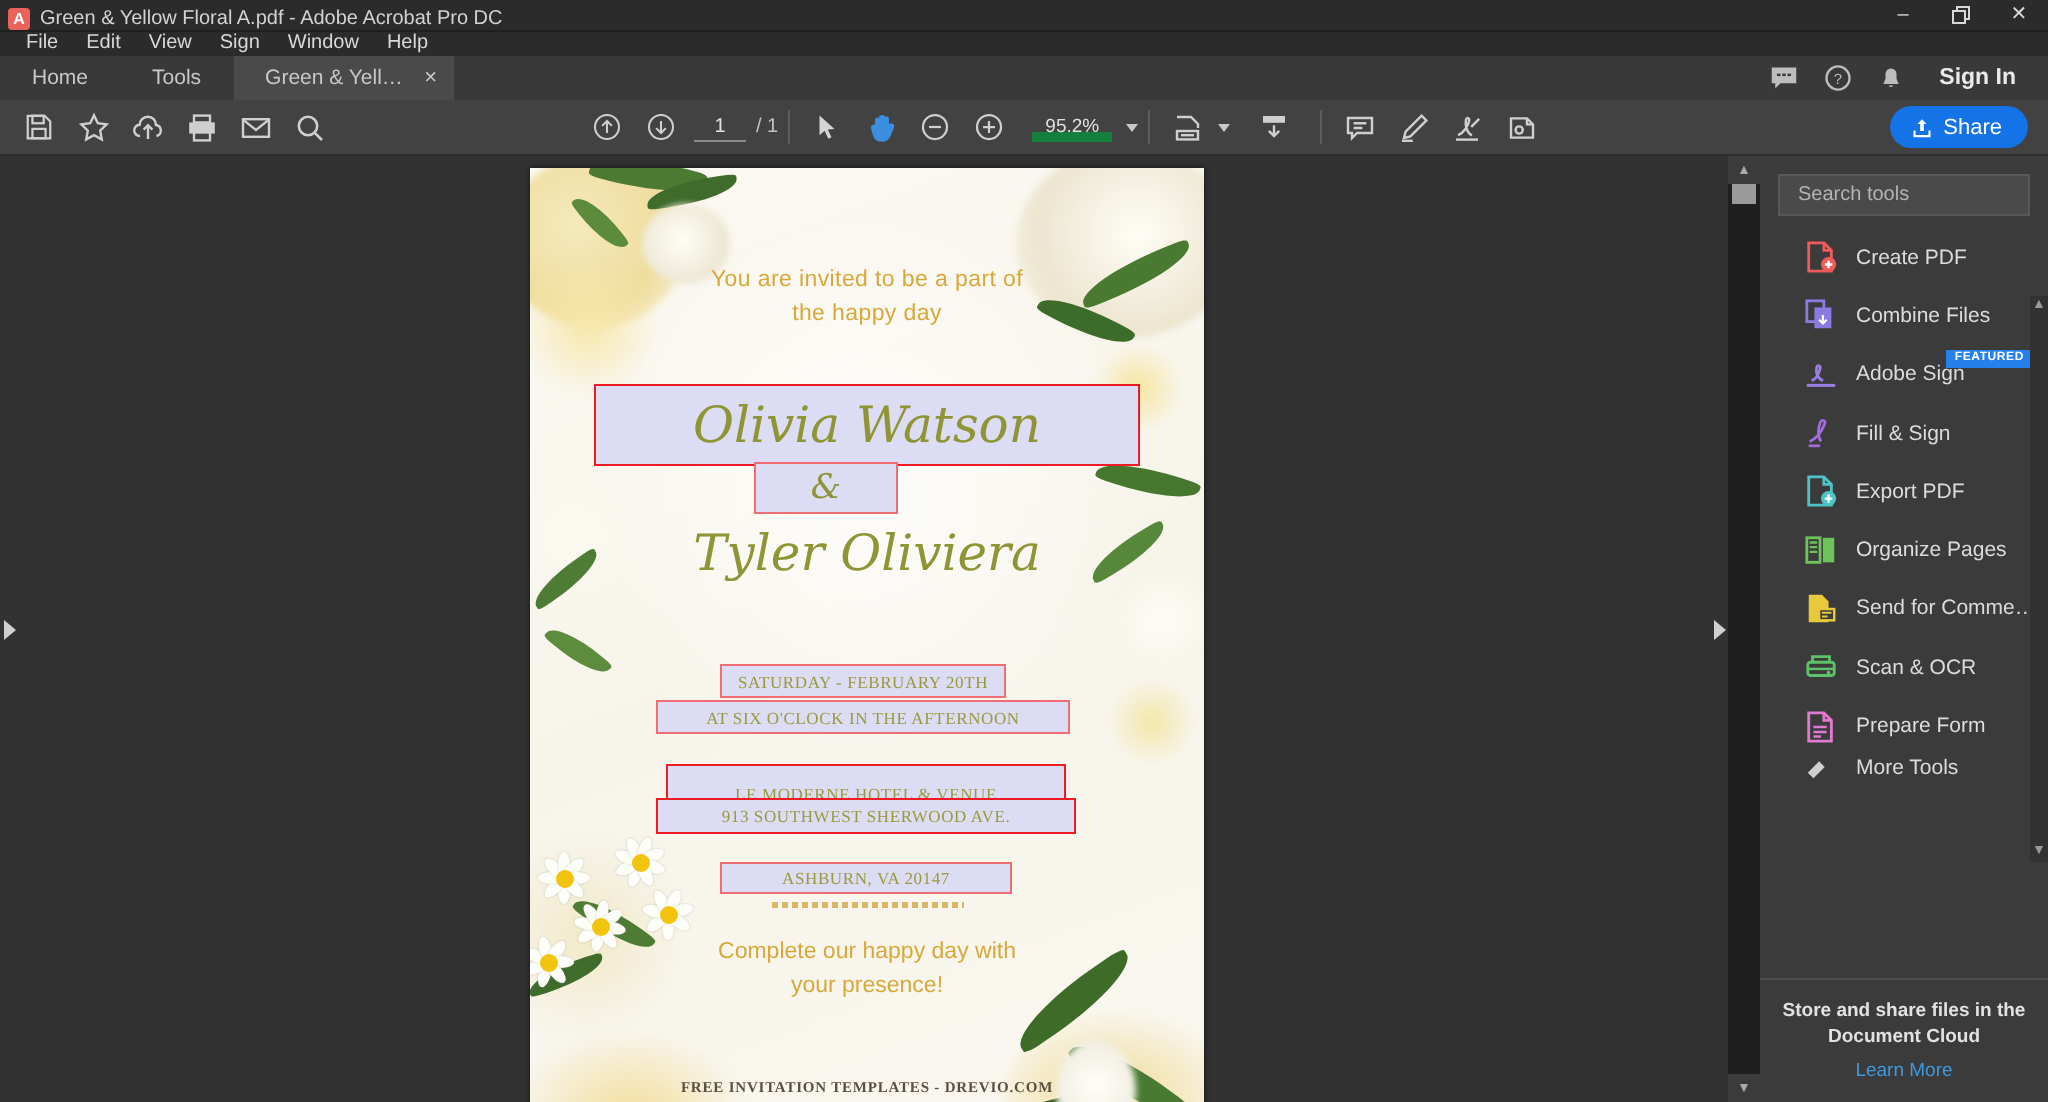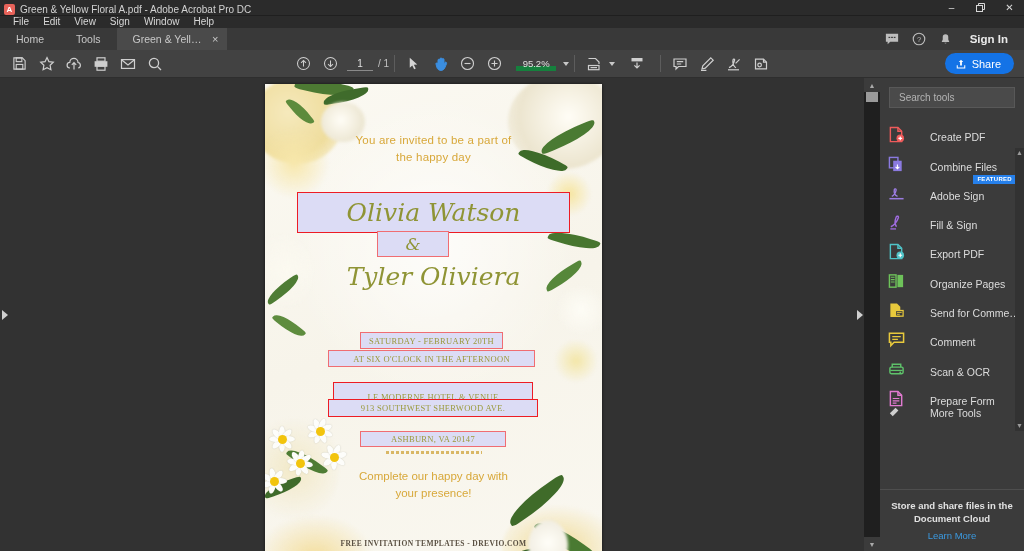--- a/index.html
+++ b/index.html
@@ -158,22 +158,22 @@
 
   
   .toolspanel { width: 144px; background: #3b3b3b; position: relative;
                 display: flex; flex-direction: column; }
   .searchtools {
     margin: 9px 9px 6px 9px; height: 21px; background: #4a4a4a;
     border: 1px solid #585858; color: #b4b4b4; font-size: 10px;
     display: flex; align-items: center; padding-left: 9px;
   }
   .toollist { flex: 1 1 auto; overflow: hidden; position: relative; }
-  .toolrow { height: 29.3px; display: flex; align-items: flex-end; padding-left: 8px;
-             gap: 25px; position: relative; }
+  .toolrow { height: 29.3px; display: flex; align-items: center; padding-left: 22px;
+             gap: 9px; position: relative; }
   .toolrow .tlabel { color: #dcdcdc; font-size: 10.5px; white-space: nowrap; }
   .ticon { width: 17px; height: 17px; flex: 0 0 auto; }
   .featured { position: absolute; right: 8px; top: 2px; background: #2680eb;
     color: #fff; font-size: 6px; font-weight: bold; padding: 1.5px 4px;
     letter-spacing: .3px; }
   .panel-scroll { position: absolute; right: 0; top: 34px; bottom: 58px;
                   width: 9px; background: #323232; }
   .ps-up, .ps-dn { position: absolute; left: 0; right: 0; height: 10px;
     color: #9a9a9a; font-size: 7px; text-align: center; line-height: 10px; }
   .ps-up { top: 0; } .ps-dn { bottom: 0; }
@@ -633,29 +633,20 @@
           <span class="ticon">
             <svg viewBox="0 0 18 18">
                 <path d="M2.5 1.5h7l3.5 3.5v11h-10.5z" fill="#e8c93c"></path>
                 <rect x="8" y="9" width="8" height="6" fill="#3b3b3b" stroke="#e8c93c" stroke-width="1.3"></rect>
                 <path d="M9.5 11h5M9.5 13h3" stroke="#e8c93c" stroke-width="1"></path>
               </svg>
           </span>
           <span class="tlabel">Send for Comme…</span>
         </div>
 
-        <div class="toolrow">
-          <span class="ticon">
-            <svg viewBox="0 0 18 18">
-                <path d="M1.5 2.5h15v9.5H6.5l-3.5 3.5v-3.5h-1.5z" fill="none" stroke="#e8c93c" stroke-width="1.6"></path>
-                <path d="M4.5 6h9M4.5 8.8h6" stroke="#e8c93c" stroke-width="1.3"></path>
-              </svg>
-          </span>
-          <span class="tlabel">Comment</span>
-        </div>
 
         <div class="toolrow">
           <span class="ticon">
             <svg viewBox="0 0 18 18">
                 <rect x="2" y="6.5" width="14" height="7" rx="1.5" fill="none" stroke="#5ec26a" stroke-width="1.5"></rect>
                 <path d="M4.5 6.5V3.5h9v3" fill="none" stroke="#5ec26a" stroke-width="1.5"></path>
                 <path d="M2.5 10h13" stroke="#5ec26a" stroke-width="1.3"></path>
                 <circle cx="13" cy="12" r="1" fill="#5ec26a"></circle>
               </svg>
           </span>

